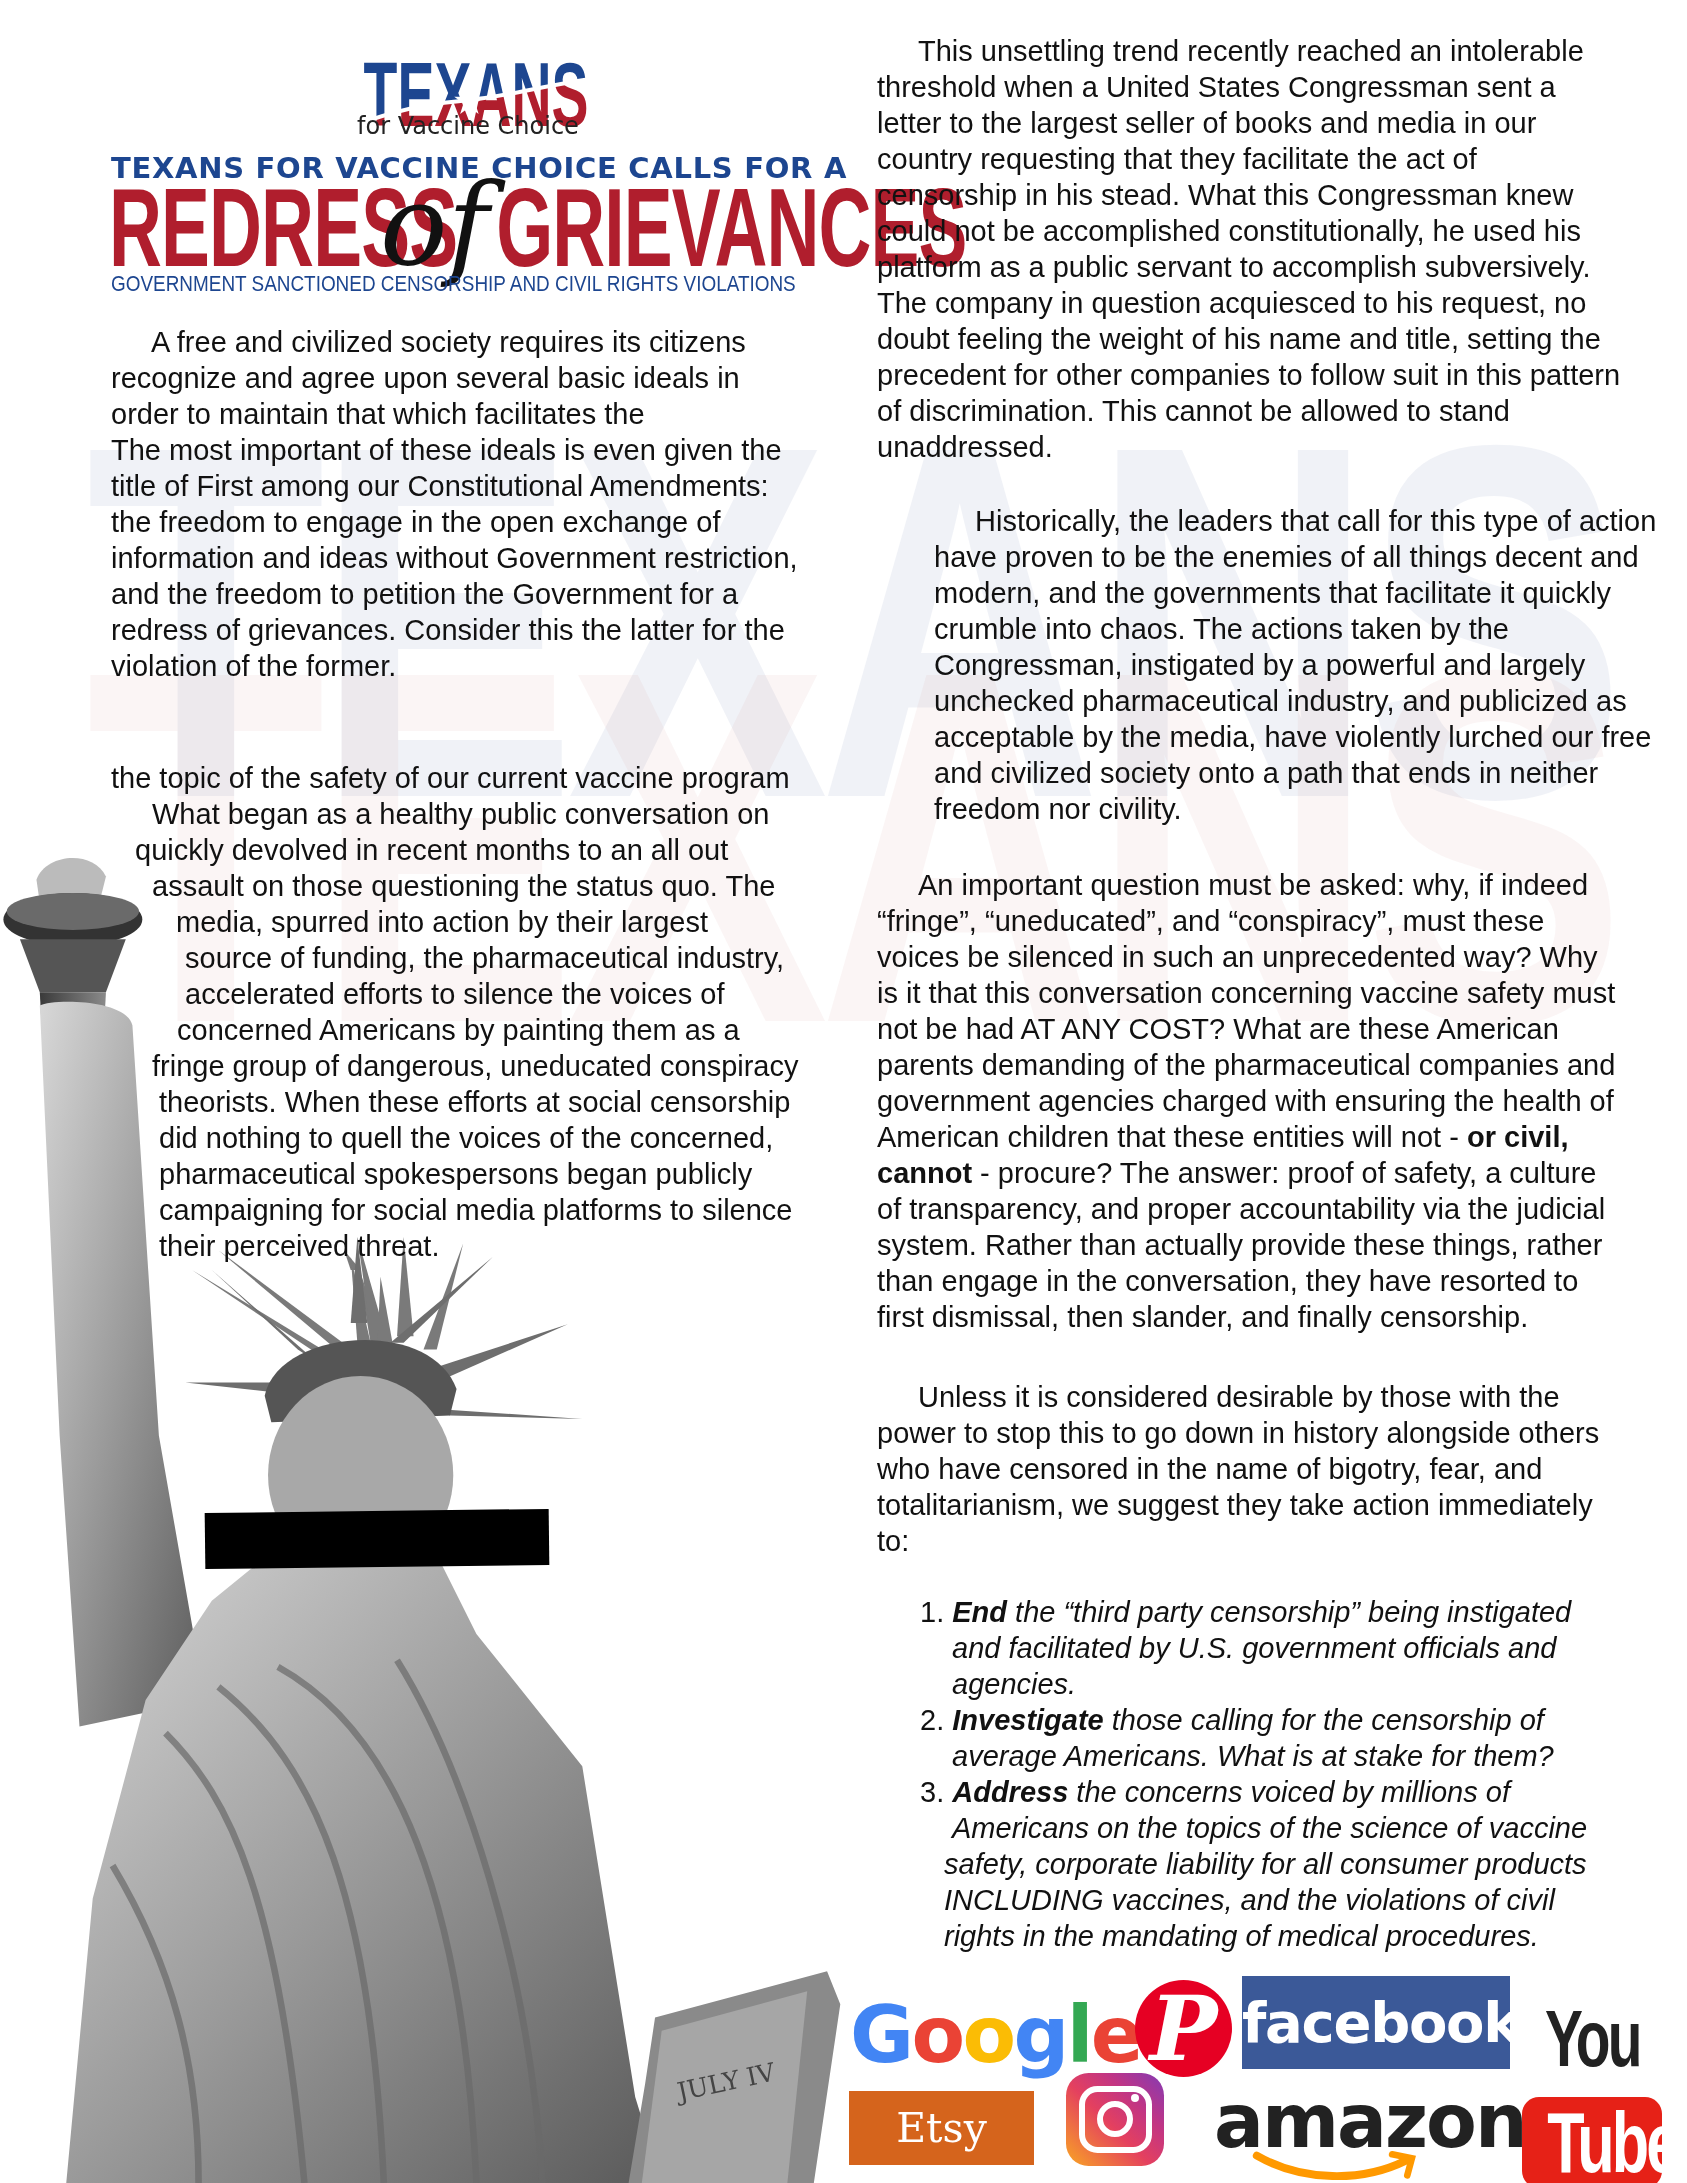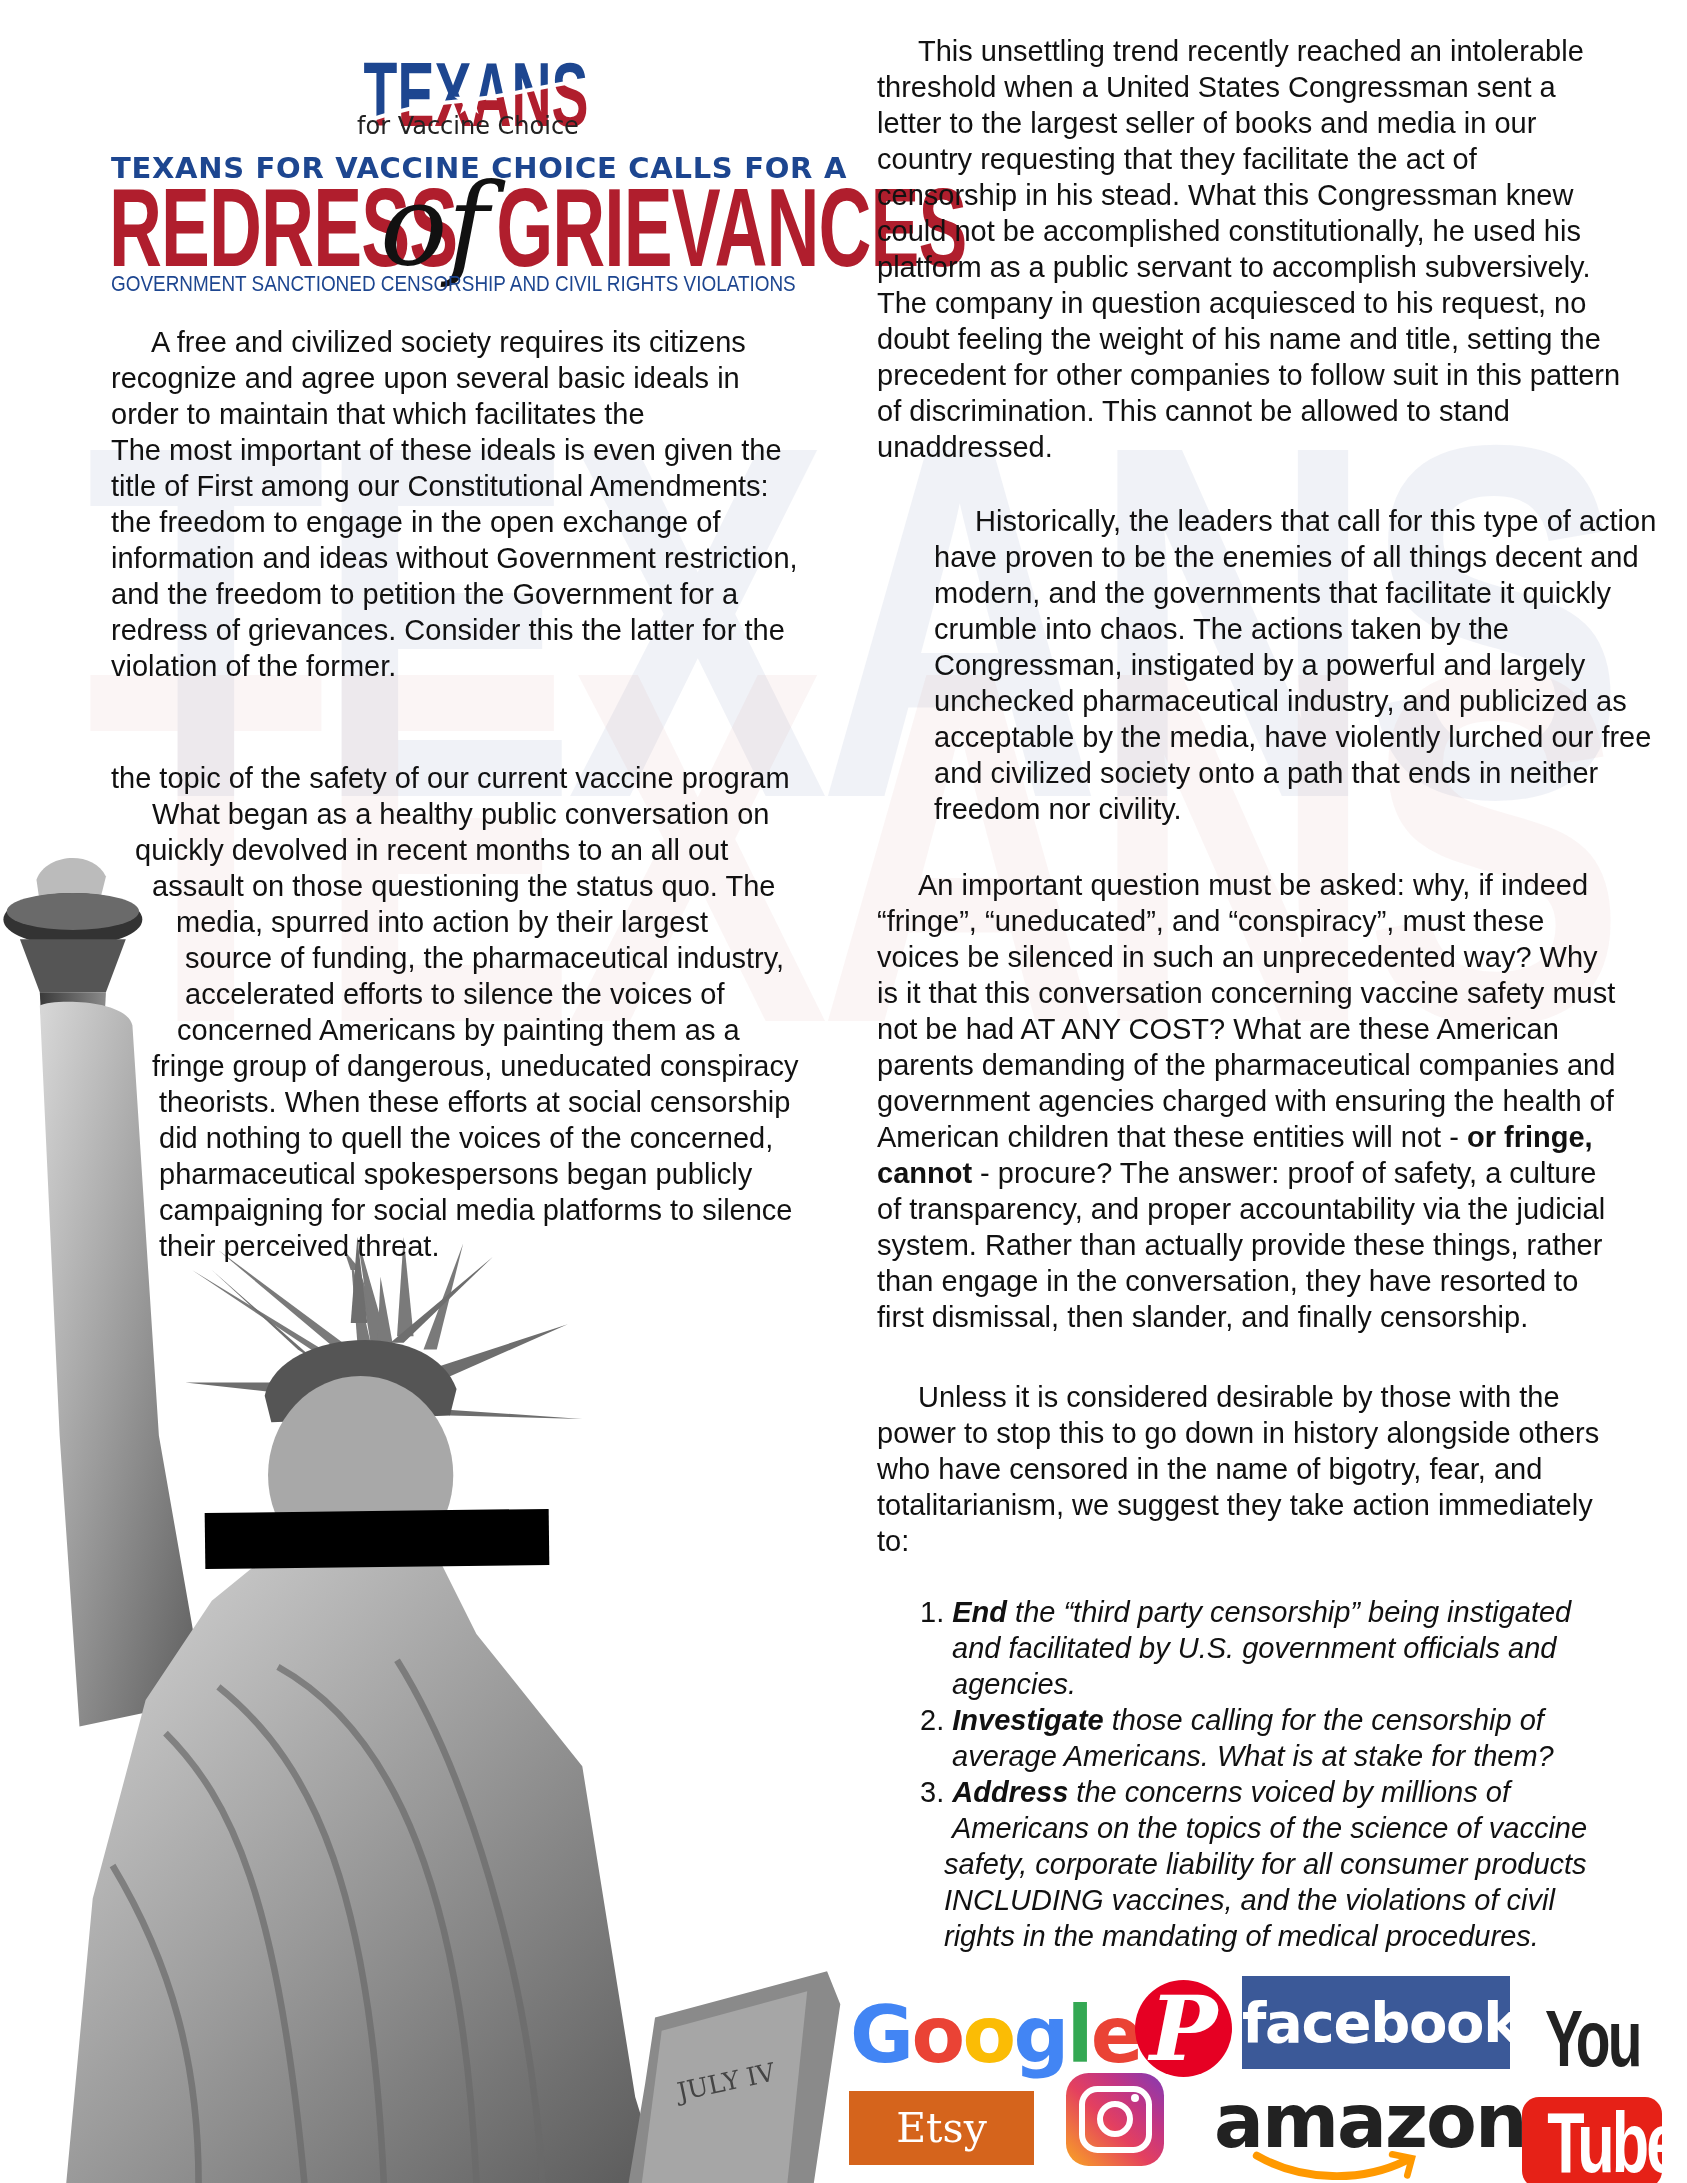--- a/index.html
+++ b/index.html
@@ -244,21 +244,21 @@
 </div>
 
 <div class="abs para col-right-3">
   <span class="ln" style="padding-left:41px">An important question must be asked: why, if indeed</span>
   <span class="ln">“fringe”, “uneducated”, and “conspiracy”, must these</span>
   <span class="ln">voices be silenced in such an unprecedented way? Why</span>
   <span class="ln">is it that this conversation concerning vaccine safety must</span>
   <span class="ln">not be had AT ANY COST? What are these American</span>
   <span class="ln">parents demanding of the pharmaceutical companies and</span>
   <span class="ln">government agencies charged with ensuring the health of</span>
-  <span class="ln"><span style="white-space:pre">American children that these entities will not - </span><b>or fringe,</b></span>
+  <span class="ln"><span style="white-space:pre">American children that these entities will not - </span><b>or civil,</b></span>
   <span class="ln"><b>cannot</b><span style="white-space:pre"> - procure? The answer: proof of safety, a culture</span></span>
   <span class="ln">of transparency, and proper accountability via the judicial</span>
   <span class="ln">system. Rather than actually provide these things, rather</span>
   <span class="ln">than engage in the conversation, they have resorted to</span>
   <span class="ln">first dismissal, then slander, and finally censorship.</span>
 </div>
 
 <div class="abs para col-right-4">
   <span class="ln" style="padding-left:41px">Unless it is considered desirable by those with the</span>
   <span class="ln">power to stop this to go down in history alongside others</span>

